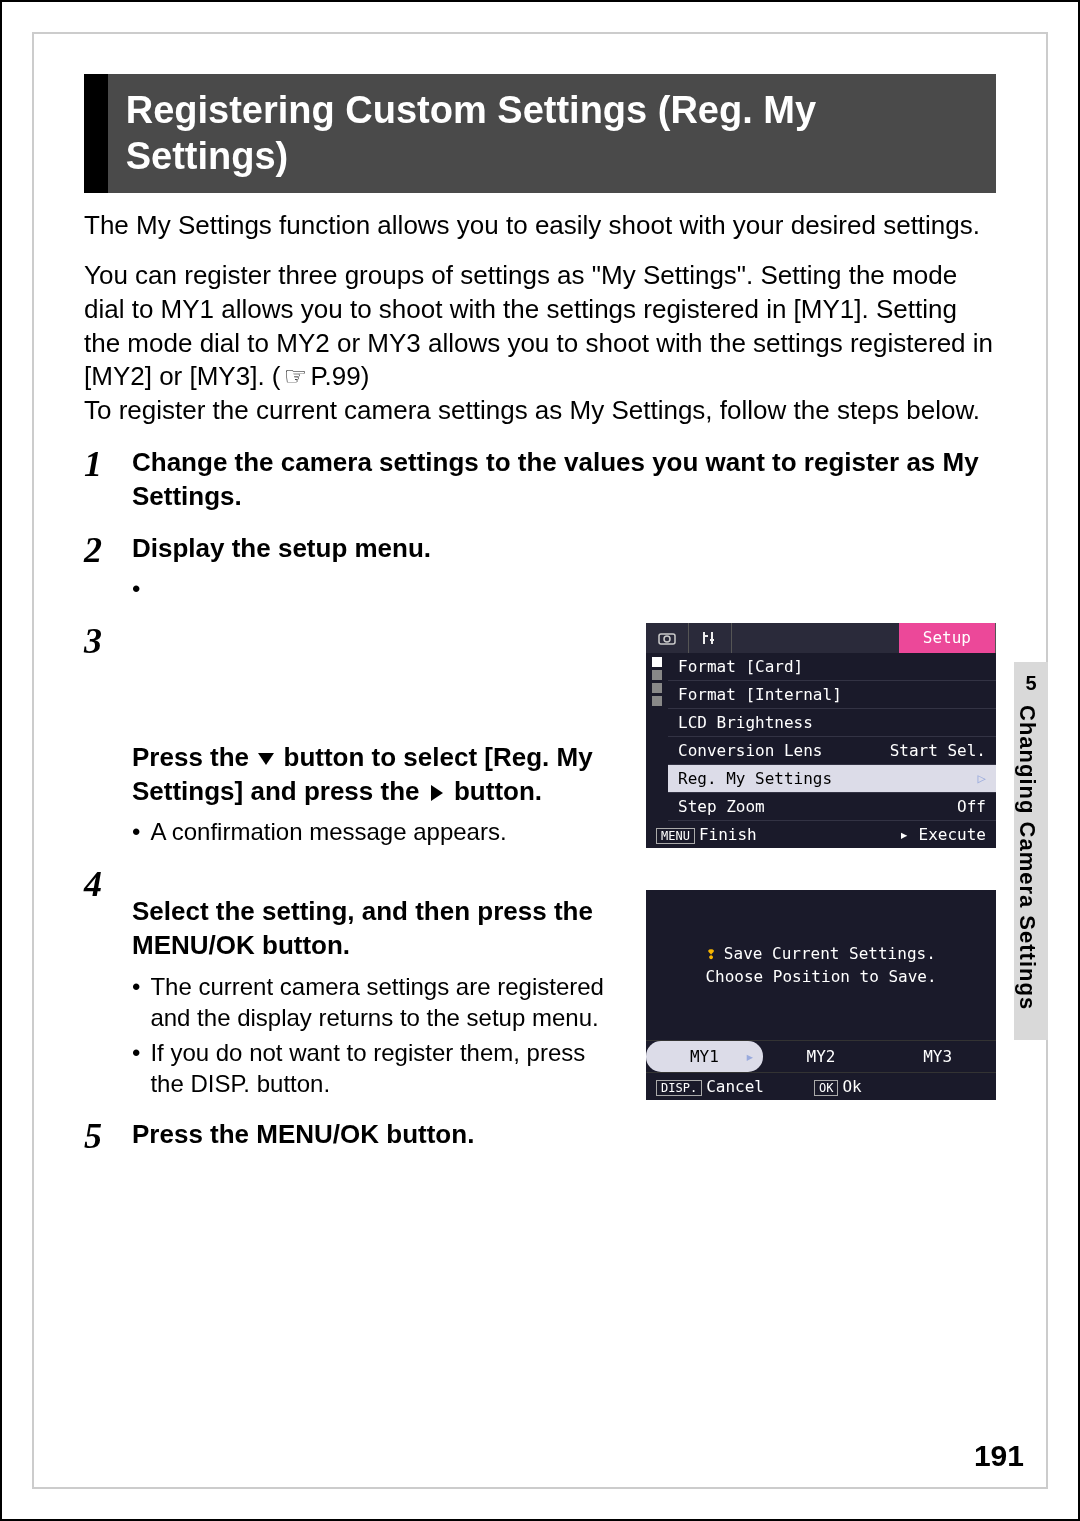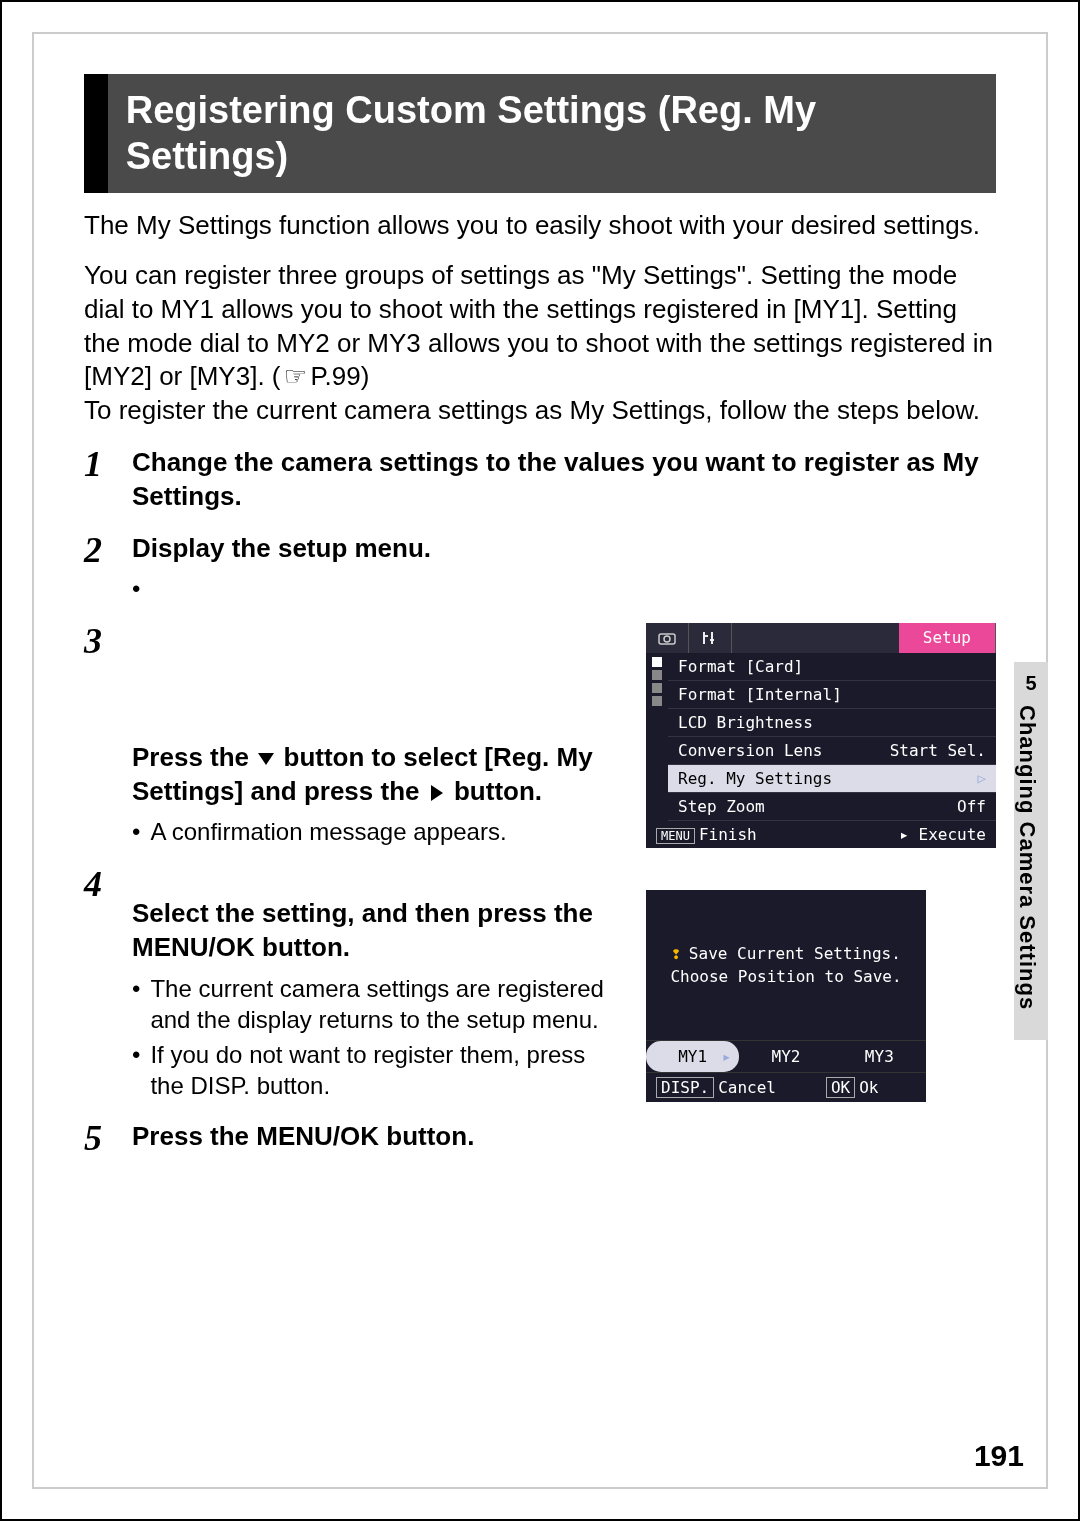--- a/index.html
+++ b/index.html
@@ -167,21 +167,21 @@
     font-size: 12px;
     display: inline-block;
     margin-right: 4px;
   }
   
   .cam-screen2 {
     background: #1a1a2a;
     color: #fff;
     font-family: "Lucida Console", Monaco, monospace;
     font-size: 16px;
-    width: 280px;
+    width: 350px;
     margin-top: 24px;
   }
   .cs2-msg {
     height: 150px;
     display: flex;
     flex-direction: column;
     justify-content: center;
     align-items: center;
     gap: 4px;
   }
@@ -212,21 +212,21 @@
     right: 8px;
   }
   .cs2-footer {
     display: flex;
     gap: 50px;
     padding: 4px 10px;
   }
   .cs2-footer .btnbox {
     border: 1px solid #aaa;
     padding: 0 4px;
-    font-size: 16px;
+    font-size: 12px;
     display: inline-block;
     margin-right: 4px;
   }
   
   .side-tab {
     position: absolute;
     right: 30px;
     top: 660px;
     width: 34px;
     background: #d9d9d9;

